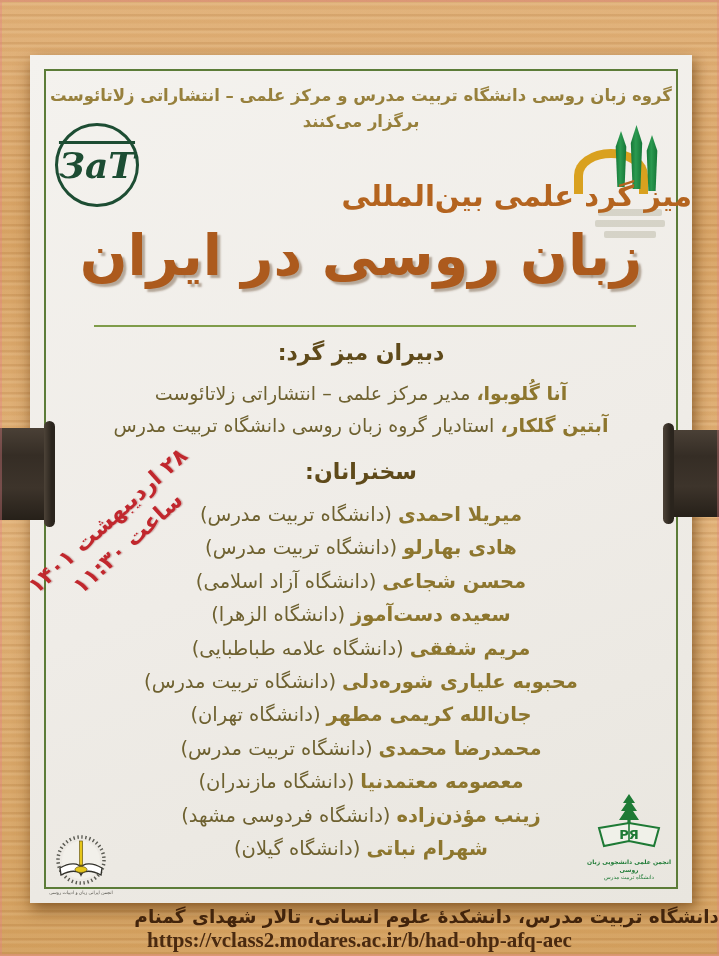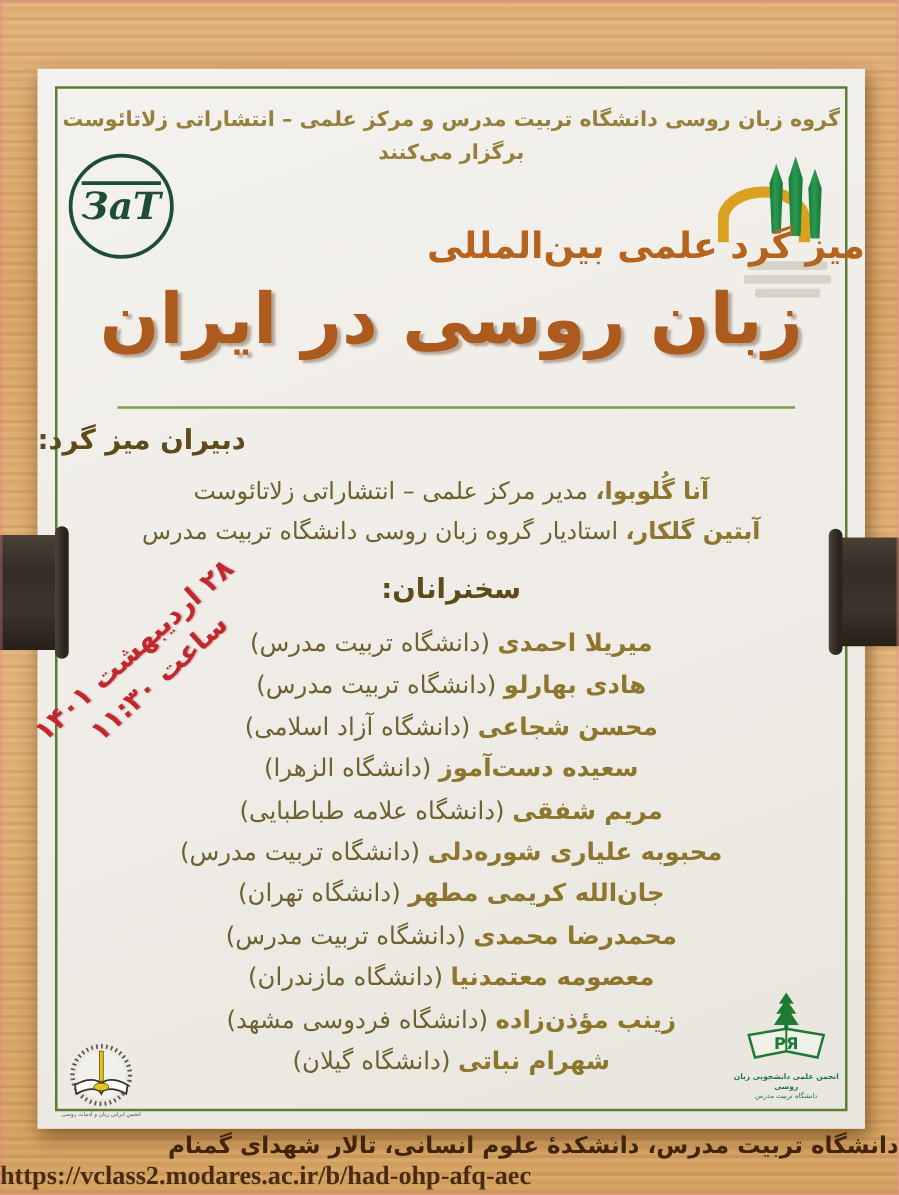--- a/index.html
+++ b/index.html
@@ -25,21 +25,21 @@
   .ribbon-right{right:0;top:430px;width:49px;height:87px;}
   .rod{position:absolute;z-index:4;width:11px;border-radius:6px;
     background:linear-gradient(90deg,#4d4338,#2a241d 70%);}
   .rod-left{left:44px;top:421px;height:106px;}
   .rod-right{right:45px;top:423px;height:101px;}
 
   
   .zlatoust{position:absolute;left:25px;top:68px;width:78px;height:78px;border:3px solid #1d4d33;
     border-radius:50%;display:flex;align-items:center;justify-content:center;
     color:#1d4d33;font-family:"DejaVu Serif",serif;font-style:italic;font-weight:bold;
-    font-size:30px;text-decoration:overline;}
+    font-size:36px;text-decoration:overline;}
   .tmu{position:absolute;right:16px;top:70px;width:104px;height:78px;}
   .tmu-arch{position:absolute;left:2px;top:24px;width:56px;height:36px;border:9px solid #d9a11f;border-bottom:none;
     border-radius:56px 56px 0 0/40px 40px 0 0;}
   .leaf{position:absolute;background:linear-gradient(90deg,#0f6b30,#2b9a50 45%,#0f6b30);
     clip-path:polygon(50% 0%,88% 28%,76% 100%,24% 100%,12% 28%);}
   .leaf1{left:42px;top:6px;width:14px;height:56px;}
   .leaf2{left:57px;top:0px;width:15px;height:64px;}
   .leaf3{left:73px;top:10px;width:14px;height:56px;}
   .wm{position:absolute;right:26px;top:150px;width:72px;}
   .wm div{height:7px;margin:4px auto;background:rgba(145,145,112,0.28);border-radius:2px;filter:blur(0.6px);}
@@ -49,21 +49,21 @@
   .org{position:absolute;top:28px;left:0;right:0;text-align:center;direction:rtl;
     color:#97803c;font-weight:bold;font-size:16.5px;line-height:26px;}
   .event-type{position:absolute;top:124px;left:0;right:0;direction:rtl;
     color:#b4641f;font-weight:bold;font-size:29px;}
   .title{position:absolute;top:163px;left:0;right:0;text-align:center;direction:rtl;
     color:#ac5a1d;font-weight:bold;font-size:56px;line-height:76px;
     text-shadow:3px 3px 2px rgba(70,35,0,0.35);}
   .divider{position:absolute;top:270px;left:64px;right:56px;border-top:2px solid #7f9c4a;}
 
   
-  .chairs-heading{position:absolute;top:285px;left:0;right:0;text-align:left;direction:rtl;
+  .chairs-heading{position:absolute;top:285px;left:0;right:0;text-align:center;direction:rtl;
     color:#5f4a1a;font-weight:bold;font-size:22px;}
   .chairs{position:absolute;top:322px;left:0;right:0;text-align:center;direction:rtl;
     font-size:19px;line-height:32px;color:#6e6130;}
   .person-name{font-weight:bold;color:#8d762e;margin-left:6px;margin-top:36px;}
 
   
   .date-stamp{position:absolute;left:-22px;top:447px;width:220px;transform:rotate(-42deg);
     text-align:center;direction:rtl;color:#c1272d;font-weight:bold;font-size:22px;line-height:30px;
     text-shadow:1px 1px 1px rgba(120,20,20,0.25);}
 
@@ -76,21 +76,21 @@
   
   .iarll{position:absolute;left:16px;bottom:8px;width:70px;text-align:center;}
   .iarll-caption{font-size:4.5px;color:#55544c;line-height:5px;direction:rtl;}
   .student{position:absolute;right:17px;bottom:22px;width:92px;text-align:center;}
   .student-caption1{font-size:6px;color:#1e7a35;font-weight:bold;line-height:8px;direction:rtl;}
   .student-caption2{font-size:5.5px;color:#1e7a35;line-height:7px;direction:rtl;}
 
   
   .footer-venue{position:absolute;top:906px;left:0;right:0;text-align:right;direction:rtl;
     color:#42240c;font-weight:bold;font-size:18.5px;z-index:2;}
-  .footer-url{position:absolute;top:928px;left:0;right:0;direction:ltr;
+  .footer-url{position:absolute;top:928px;left:0;right:0;text-align:center;direction:ltr;
     font-family:"Liberation Serif","DejaVu Serif",serif;font-weight:bold;font-size:21px;color:#4a2a10;z-index:2;}
 </style>
 </head>
 <body>
 
 <div class="stage">
 
   <div class="paper">
     <div class="frame"></div>
 

